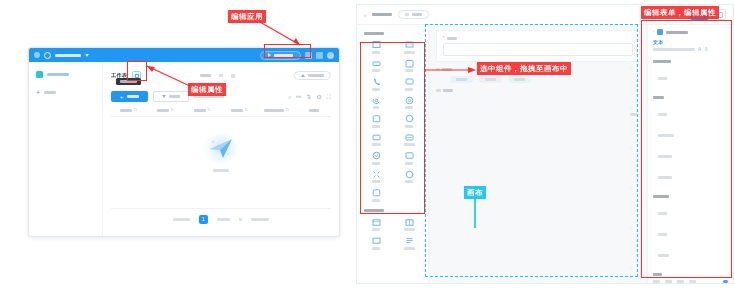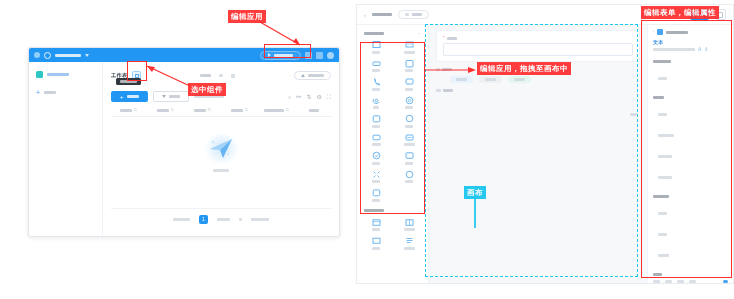--- a/index.html
+++ b/index.html
@@ -638,28 +638,28 @@
   </div>
 
   <div class="rbox" style="left:264px;top:44px;width:47px;height:14px;"></div>
   <div class="ann" style="left:228px;top:10px;">编辑应用</div>
   <svg class="arrow" style="left:255px;top:20px;width:60px;height:30px;">
     <line x1="5" y1="2" x2="45" y2="25" stroke="#ff2d2d" stroke-width="1.2"></line>
     <polygon points="45,25 38,22 41,18" fill="#ff2d2d"></polygon>
   </svg>
 
   <div class="rbox" style="left:127px;top:61px;width:20px;height:20px;"></div>
-  <div class="ann" style="left:188px;top:83px;">选中组件</div>
+  <div class="ann" style="left:188px;top:83px;">编辑属性</div>
   <svg class="arrow" style="left:140px;top:62px;width:60px;height:30px;">
     <line x1="52" y1="25" x2="7" y2="4" stroke="#ff2d2d" stroke-width="1.2"></line>
     <polygon points="7,4 15,5 12,10" fill="#ff2d2d"></polygon>
   </svg>
 
   <div class="rbox" style="left:360px;top:42px;width:65px;height:172px;"></div>
-  <div class="ann" style="left:477px;top:62px;">编辑应用，拖拽至画布中</div>
+  <div class="ann" style="left:477px;top:62px;">选中组件，拖拽至画布中</div>
   <svg class="arrow" style="left:424px;top:64px;width:56px;height:12px;">
     <line x1="0" y1="6" x2="48" y2="6" stroke="#ff2d2d" stroke-width="1.2"></line>
     <polygon points="52,6 44,3 44,9" fill="#ff2d2d"></polygon>
   </svg>
 
   <div class="cbox" style="left:425px;top:24px;width:213px;height:253px;"></div>
   <div class="ann cyan" style="left:464px;top:186px;">画布</div>
   <div class="cline" style="left:474px;top:198px;width:1.6px;height:30px;"></div>
 
   <div class="rbox" style="left:641px;top:20px;width:91px;height:258px;"></div>

